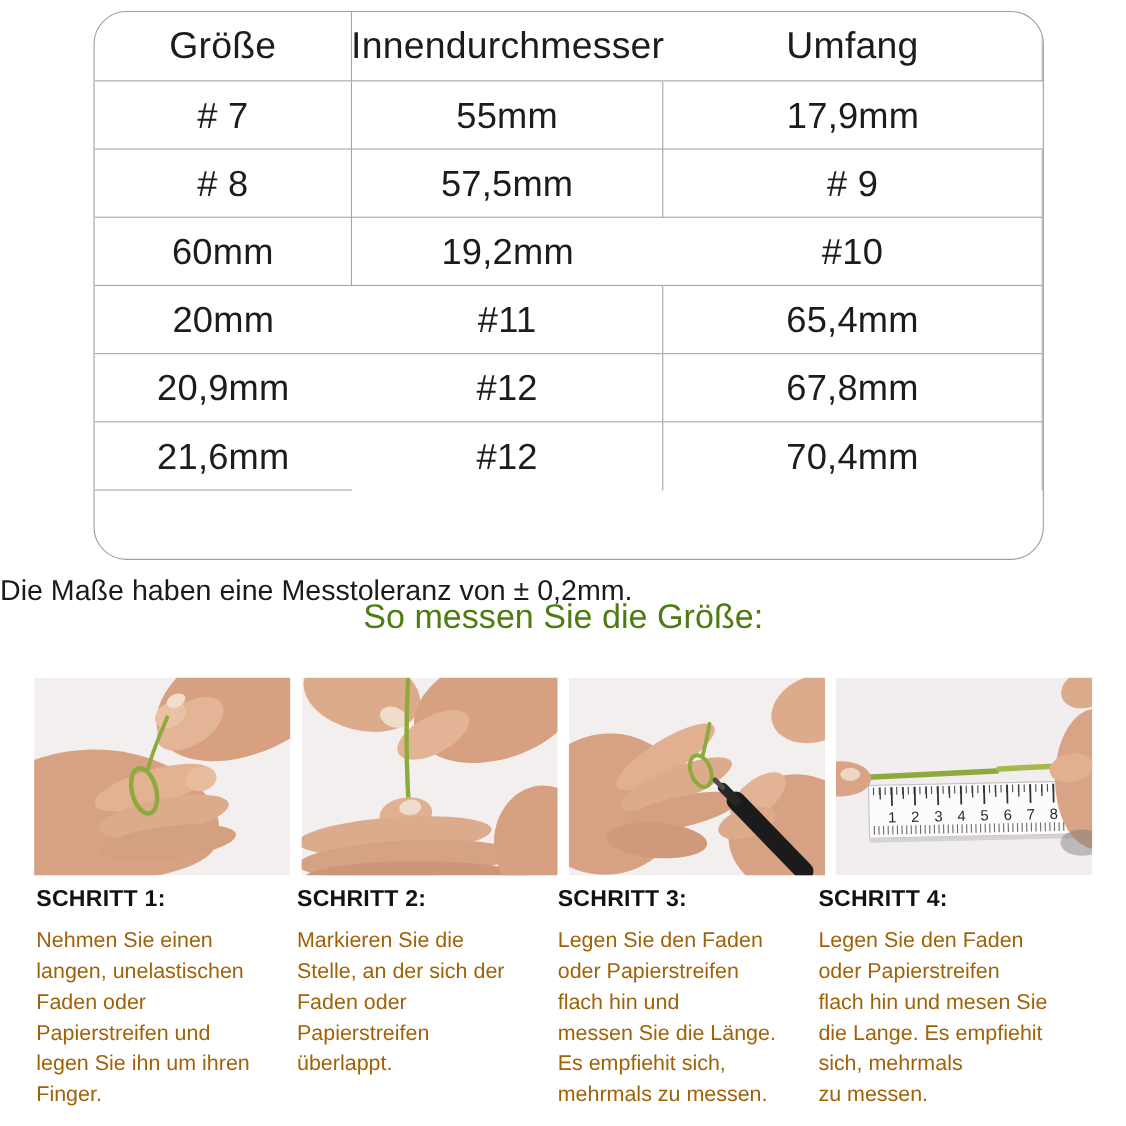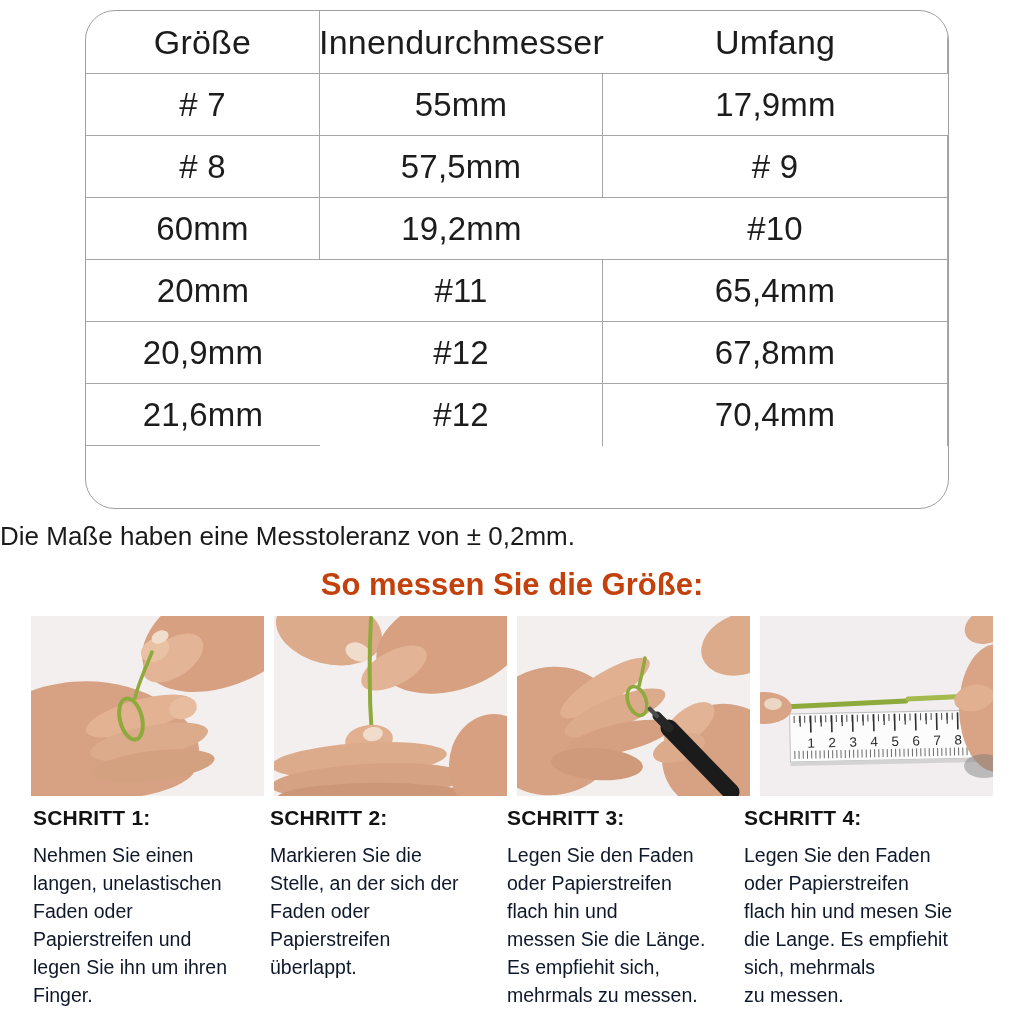--- a/index.html
+++ b/index.html
@@ -22,39 +22,39 @@
   }
   .cell.head { font-size:34px;text-align:center; }
   .cell.c-last { border-right:none; }
   .cell.r-last { border-bottom:none; }
   
   .tolerance {
     position:absolute; left:0; top:521px; width:100%; 
     font-size:26px; color:#1a1a1a;
   }
   .how-heading {
-    position:absolute; left:0; top:567px; width:100%; text-align:center;
-    font-size:31px; font-weight:700; color:#c2410c;
+    position:absolute; left:0; top:543px; width:100%; text-align:center;
+    font-size:31px; font-weight:400; color:#4d7c0f;
   }
   
   .photos {
     position:absolute; left:31px; top:616px;
     display:grid; grid-template-columns:repeat(4, 233px); gap:10px;
   }
   .photo { width:233px; height:180px; overflow:hidden; }
   .photo svg { display:block; }
   
   .steps {
     position:absolute; left:31px; top:806px;
     display:grid; grid-template-columns:repeat(4, 233px); gap:4px;
   }
   .step { padding-left:2px; }
   .step-label { font-size:21px; font-weight:700; color:#121212; letter-spacing:.2px; }
   .step-text {
-    margin-top:11px; font-size:19.5px; line-height:28px; color:#0f172a;
+    margin-top:11px; font-size:19.5px; line-height:28px; color:#a16207;
     white-space:pre-line;
   }
 </style>
 </head>
 <body>
 
 <div class="page">
 
   <div class="size-table">
     <div class="cell head">Größe</div>

